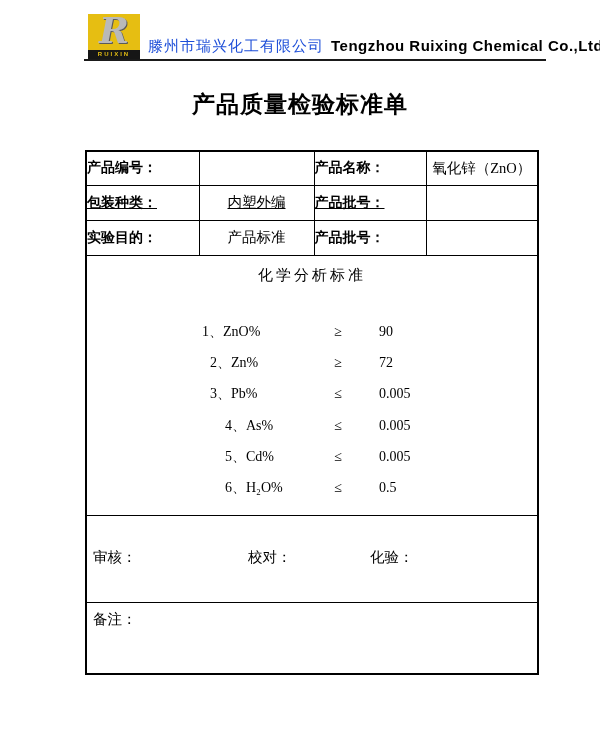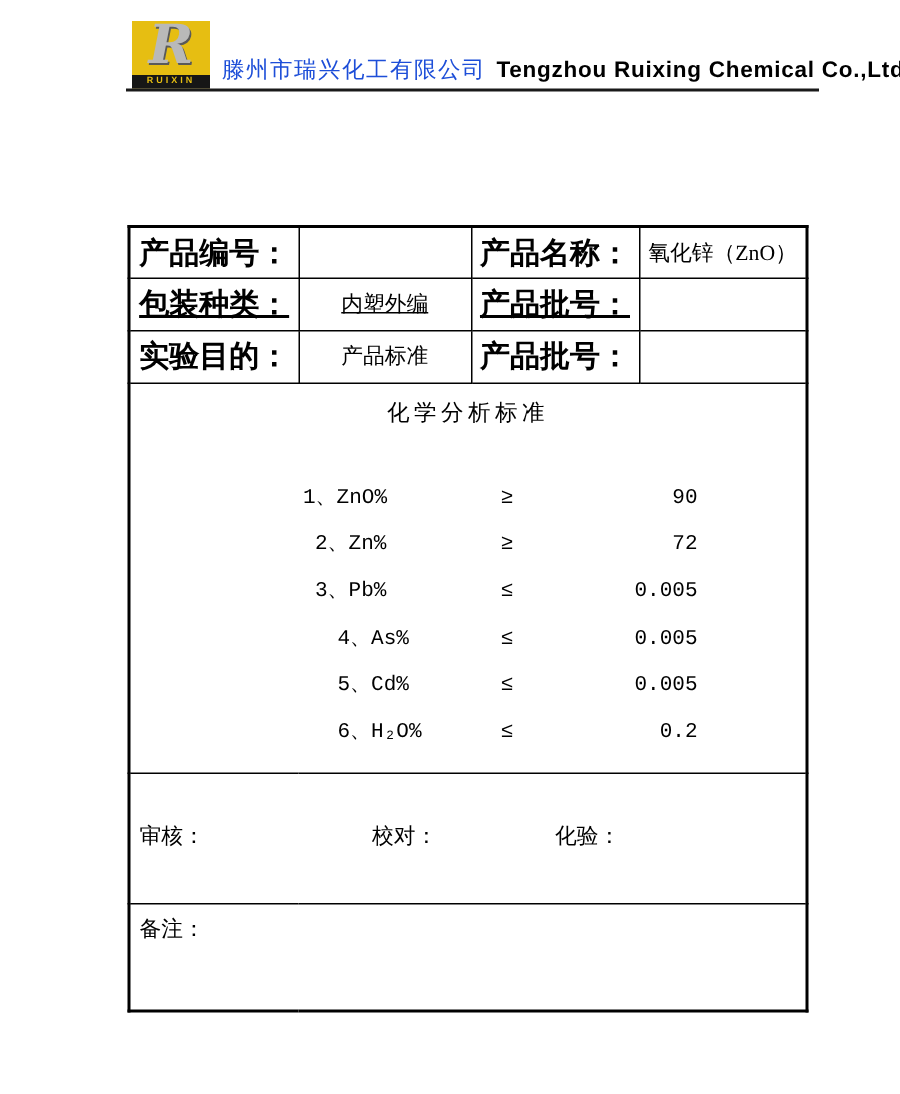--- a/index.html
+++ b/index.html
@@ -101,22 +101,21 @@
     table-layout: fixed;
     border: 2px solid #000;
   }
   table.form-table td {
     border: 1px solid #000;
     overflow: hidden;
   }
   td.lbl {
     font-family: "Liberation Sans", sans-serif;
     font-weight: bold;
-    font-size: 20px;
-    text-align: center;
+    font-size: 14px;
     vertical-align: middle;
   }
   td.val {
     font-family: "Liberation Serif", serif;
     font-size: 14.5px;
     text-align: center;
     vertical-align: middle;
   }
   tr.r1 td { height: 34px; }
   tr.r2 td { height: 36px; }
@@ -133,27 +132,27 @@
     font-size: 15px;
     letter-spacing: 3px;
     font-family: "Liberation Serif", serif;
   }
   .items { margin-top: 33px; }
   .item {
     position: relative;
     height: 31.4px;
     line-height: 20px;
     font-size: 14px;
-    font-family: Liberation Mono, monospace;
+    font-family: Liberation Serif, serif;
   }
   .i-name { position: absolute; left: 115px; top: 4px; }
   .item:nth-child(2) .i-name, .item:nth-child(3) .i-name { left: 123px; }
   .item:nth-child(n+4) .i-name { left: 138px; }
   .i-sym  { position: absolute; left: 236px; top: 4px; width: 30px; text-align: center; }
-  .i-val  { position: absolute; left: 292px; top: 4px; width: 86px; text-align: right; }
+  .i-val  { position: absolute; left: 292px; top: 4px; width: 86px; text-align: left; }
 
   td.remarks-cell {
     height: 72px;
     vertical-align: top;
     padding: 7px 6px;
     font-size: 14.5px;
     font-family: "Liberation Serif", serif;
   }
   td.signoff-cell {
     height: 87px;
@@ -180,20 +179,21 @@
     <div class="logo">
       <div class="logo-r">R</div>
       <div class="logo-band">RUIXIN</div>
     </div>
     <div class="company-names">
       <span class="company-cn">滕州市瑞兴化工有限公司</span><span class="company-en">Tengzhou Ruixing Chemical Co.,Ltd.</span>
     </div>
   </div>
   <div class="header-rule"></div>
 
+  <div class="doc-title">产品质量检验标准单</div>
 
   <table class="form-table">
     <colgroup>
       <col style="width:113px">
         <col style="width:115px">
         <col style="width:112px">
         <col style="width:112px">
     </colgroup>
     <tbody>
       <tr class="r1">
@@ -240,21 +240,21 @@
               <span class="i-val">0.005</span>
             </div>
             <div class="item">
               <span class="i-name">5、Cd%</span>
               <span class="i-sym">≤</span>
               <span class="i-val">0.005</span>
             </div>
             <div class="item">
               <span class="i-name">6、H₂O%</span>
               <span class="i-sym">≤</span>
-              <span class="i-val">0.2</span>
+              <span class="i-val">0.5</span>
             </div>
           </div>
         </td>
       </tr>
 
       <tr>
         <td class="signoff-cell" colspan="4">
           <span class="s1">审核：</span>
           <span class="s2">校对：</span>
           <span class="s3">化验：</span>

